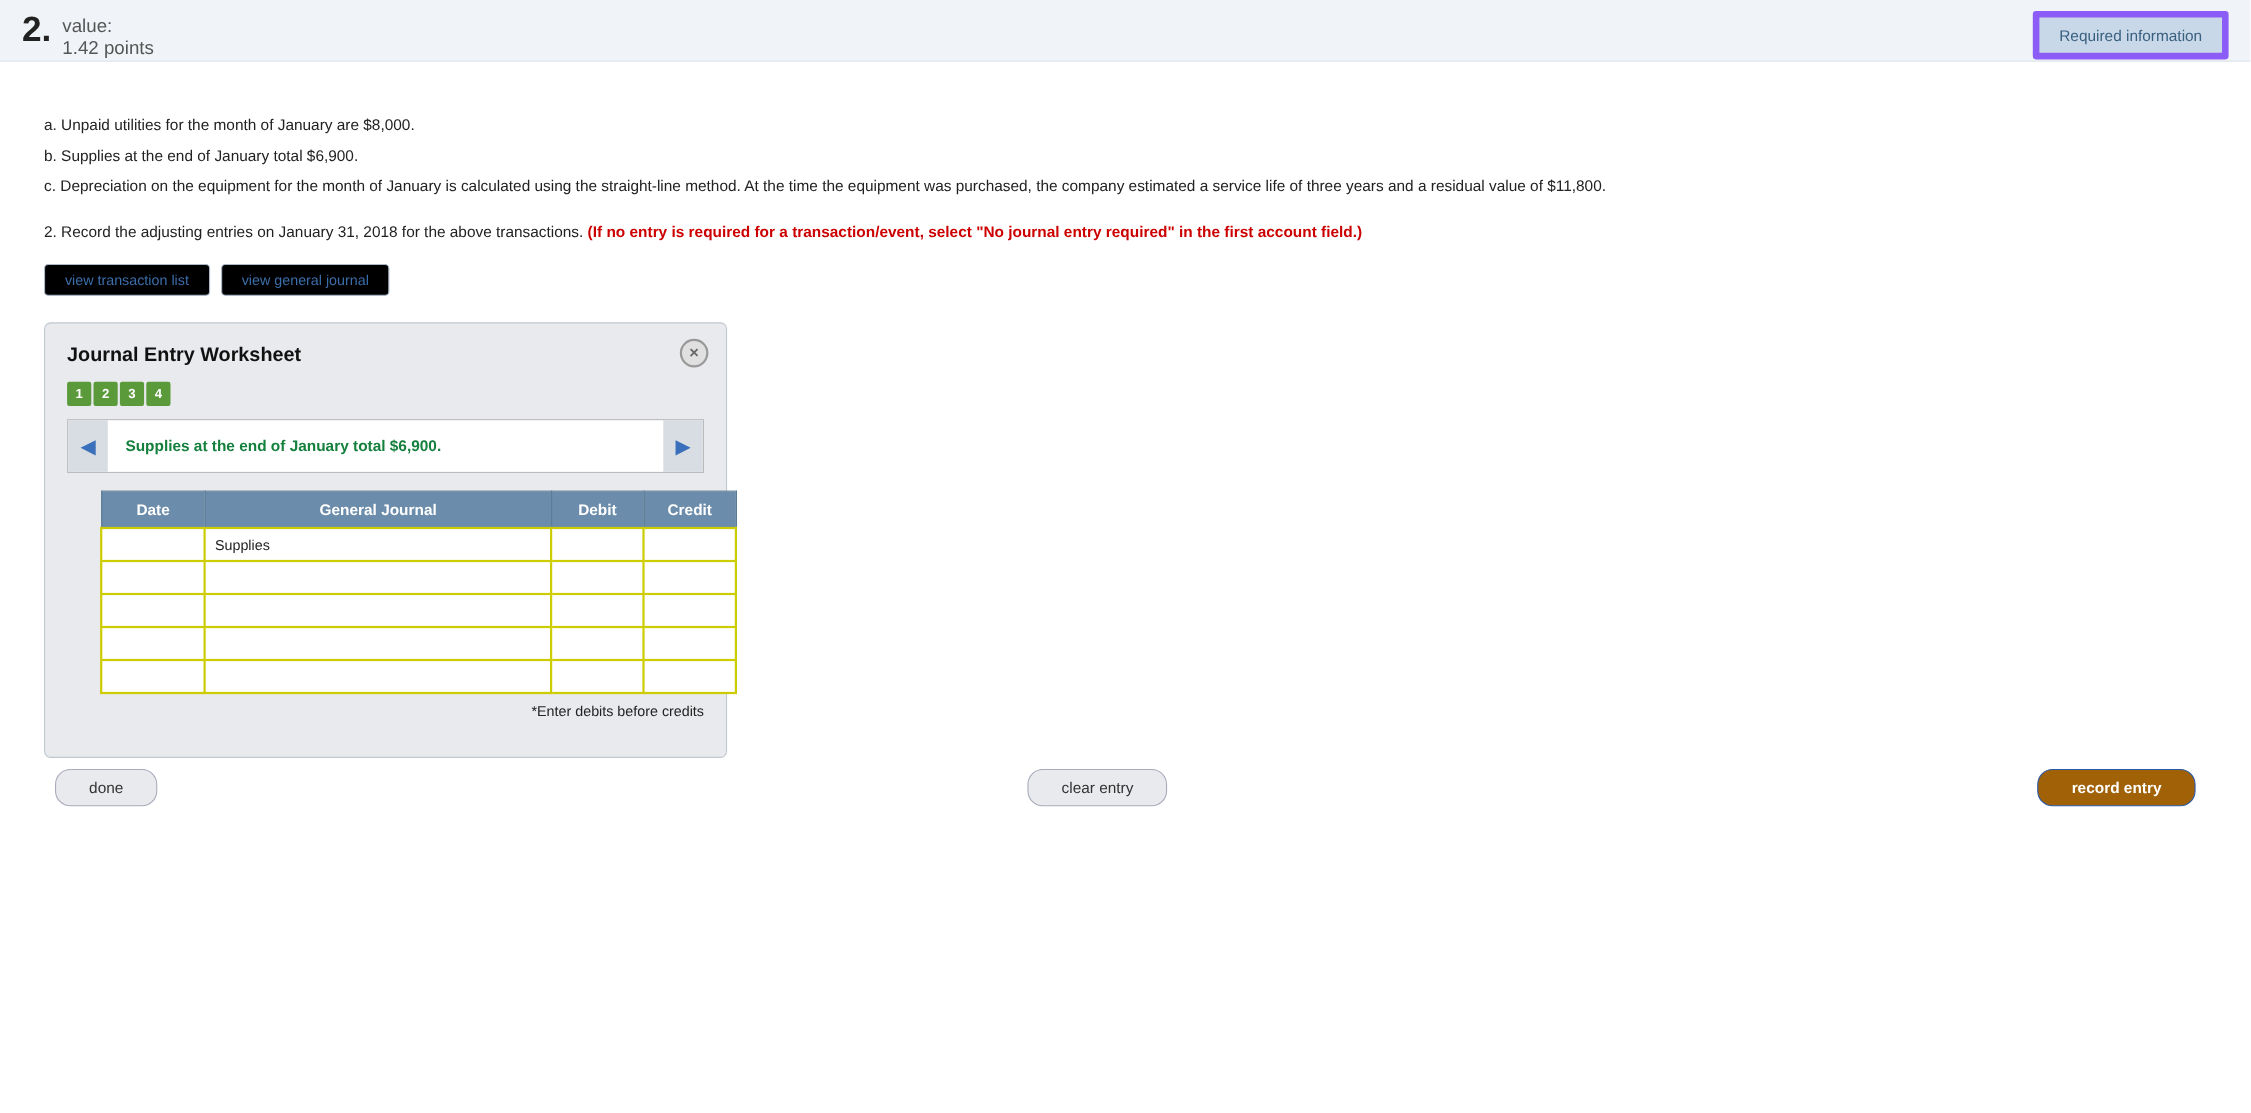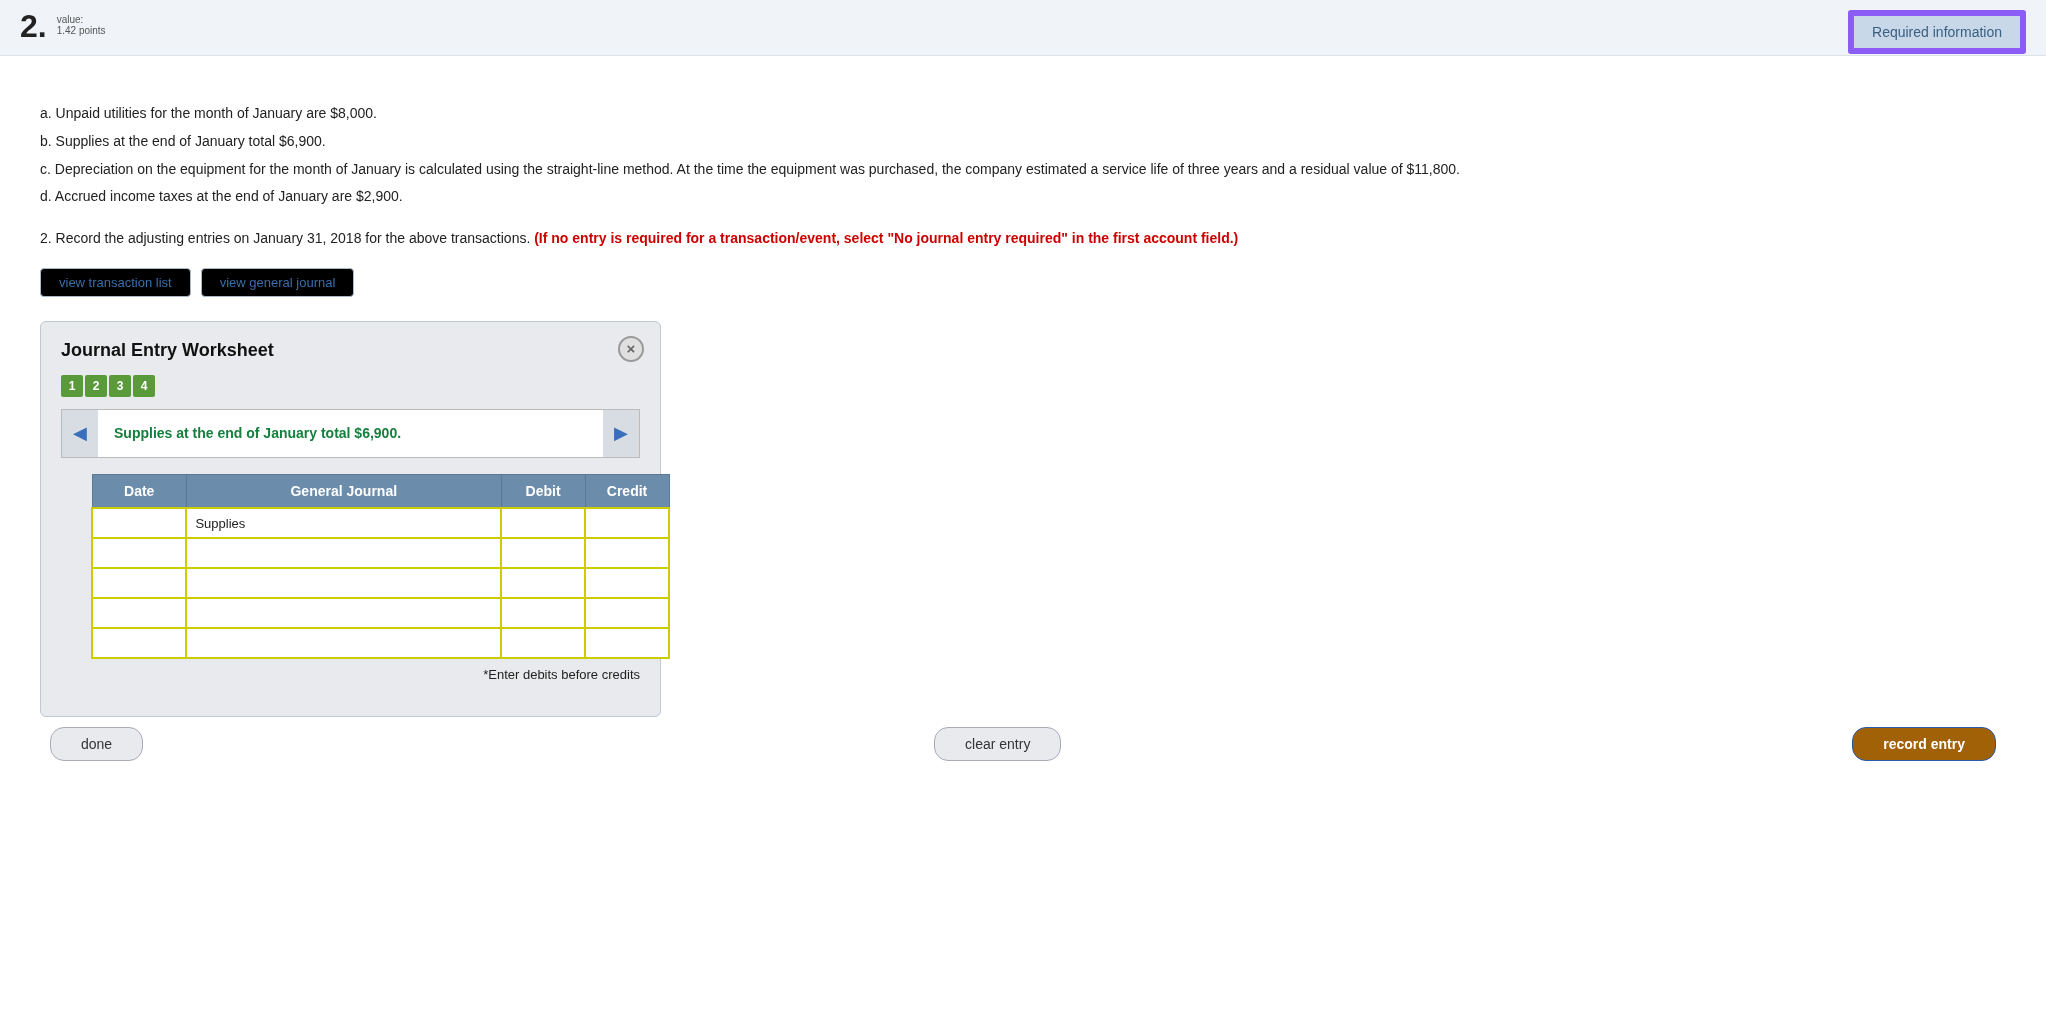--- a/index.html
+++ b/index.html
@@ -26,21 +26,21 @@
     .question-number {
       font-size: 32px;
       font-weight: bold;
       line-height: 1;
     }
 
     .points-info {
       display: flex;
       flex-direction: column;
       margin-left: 10px;
-      font-size: 10px;
+      font-size: 17px;
       color: #555;
       padding-top: 4px;
     }
 
     .required-info-btn {
       background: #c8d8e8;
       color: #3a6080;
       border: 6px solid #8b5cf6;
       padding: 8px 18px;
       font-size: 14px;
@@ -278,21 +278,20 @@
   </div>
   <button class="required-info-btn">Required information</button>
 </div>
 
 <div class="main-content">
 
   <div class="instructions">
     <p>a. Unpaid utilities for the month of January are $8,000.</p>
     <p>b. Supplies at the end of January total $6,900.</p>
     <p>c. Depreciation on the equipment for the month of January is calculated using the straight-line method. At the time the equipment was purchased, the company estimated a service life of three years and a residual value of $11,800.</p>
-    <p>d. Accrued income taxes at the end of January are $2,900.</p>
   </div>
 
   <div class="question-instruction">
     <span>2. Record the adjusting entries on January 31, 2018 for the above transactions.</span>
     <span class="bold-red">(If no entry is required for a transaction/event, select "No journal entry required" in the first account field.)</span>
   </div>
 
   <div class="action-buttons">
     <button class="action-btn">view transaction list</button>
     <button class="action-btn">view general journal</button>

